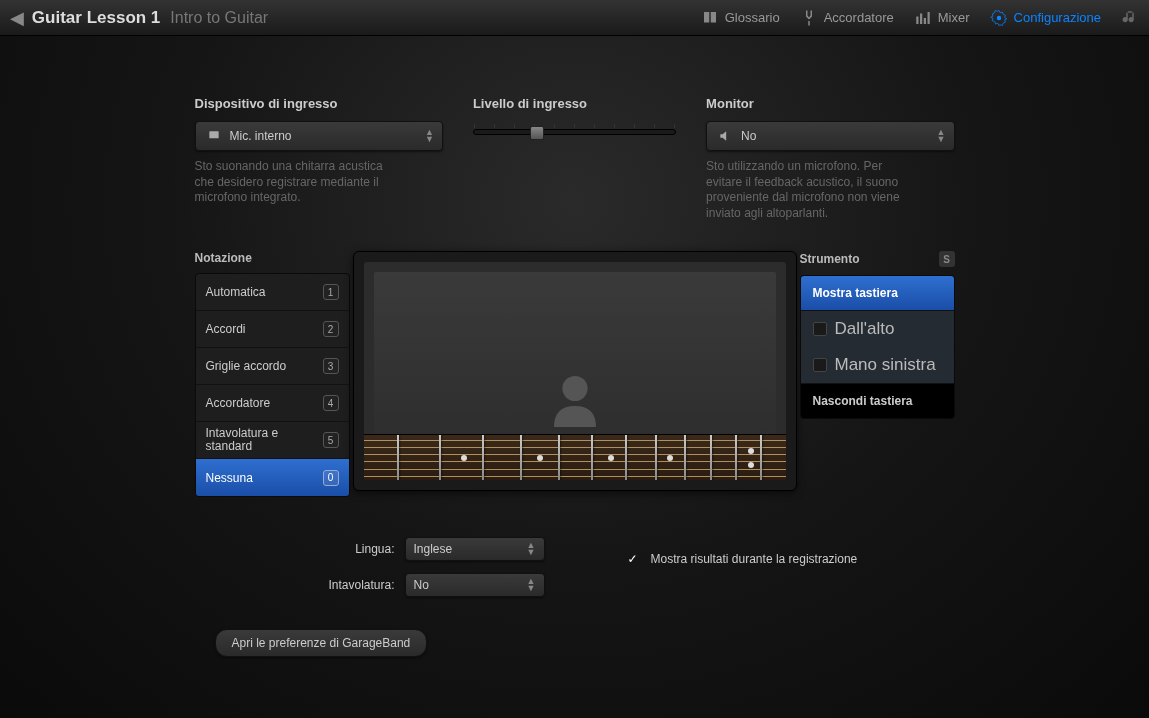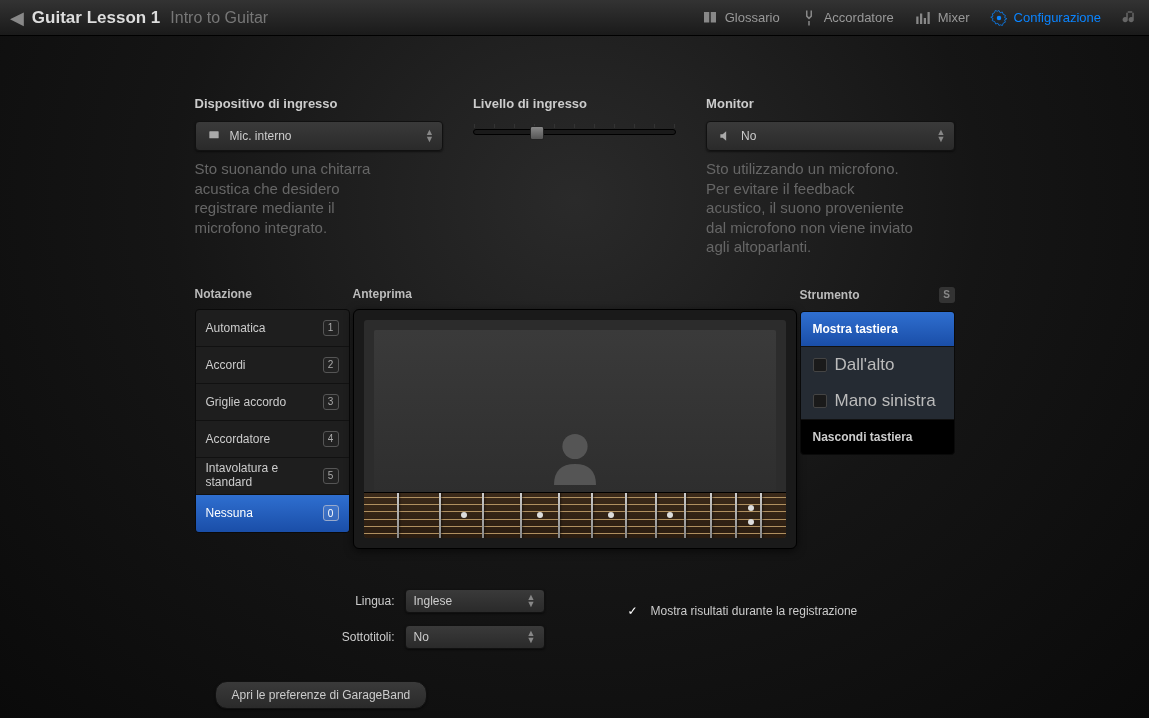--- a/index.html
+++ b/index.html
@@ -47,21 +47,21 @@
   display: flex;
   align-items: center;
   padding: 0 8px;
   font-size: 12px;
   color: #ccc;
   position: relative;
   cursor: pointer;
   box-shadow: 0 1px 2px rgba(0,0,0,0.5);
 }
 .selectbox .arrows { margin-left: auto; color: #888; font-size: 9px; line-height: 7px; }
-.hint { font-size: 15px; color: #666; margin-top: 8px; line-height: 1.3; max-width: 210px;}
+.hint { font-size: 12px; color: #666; margin-top: 8px; line-height: 1.3; max-width: 210px;}
 .slider-track {
   height: 6px;
   background: #1a1a1a;
   border: 1px solid #000;
   border-radius: 3px;
   position: relative;
   margin-top: 18px;
 }
 .slider-ticks { position: absolute; top: -6px; left: 0; right: 0; display: flex; justify-content: space-between; }
 .slider-ticks span { width: 1px; height: 4px; background: #333; }
@@ -281,21 +281,20 @@
           <span class="num-badge">5</span>
         </div>
         <div class="not-item selected">
           <span>Nessuna</span>
           <span class="num-badge">0</span>
         </div>
       </div>
     </div>
 
     <div class="col-mid">
-      <div class="col-head">Anteprima</div>
       <div class="preview-box">
         <div class="preview-inner">
           <div class="video-area">
             <span class="avatar">
               <svg viewBox="0 0 100 100">
                   <circle cx="50" cy="35" r="18" fill="#555"></circle>
                   <path d="M20 90 Q20 60 50 60 Q80 60 80 90 Z" fill="#555"></path>
                 </svg>
             </span>
           </div>
@@ -357,21 +356,21 @@
     <div style="display:flex; align-items:flex-start;">
       <div>
         <div class="form-row">
           <span class="form-label">Lingua:</span>
           <div class="selectbox form-select">
             <span>Inglese</span>
             <span class="arrows">▲<br>▼</span>
           </div>
         </div>
         <div class="form-row">
-          <span class="form-label">Sottotitoli:</span>
+          <span class="form-label">Intavolatura:</span>
           <div class="selectbox form-select">
             <span>No</span>
             <span class="arrows">▲<br>▼</span>
           </div>
         </div>
       </div>
       <div class="check-right" style="margin-top:14px">
         <span class="checkmark">✓</span>
         <span>Mostra risultati durante la registrazione</span>
       </div>

